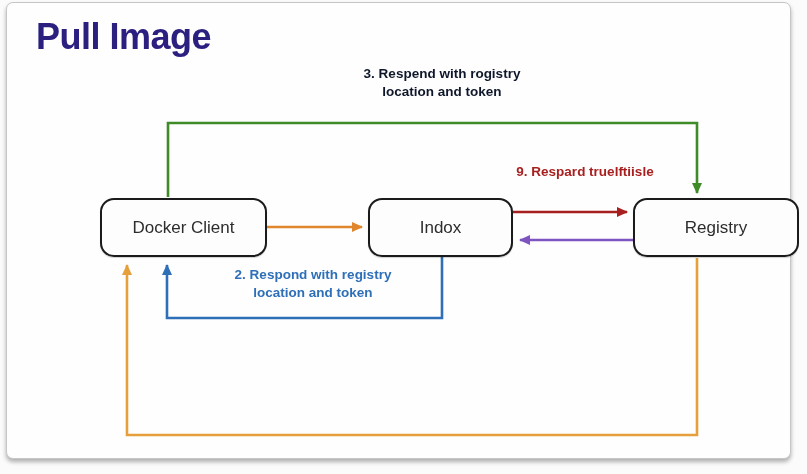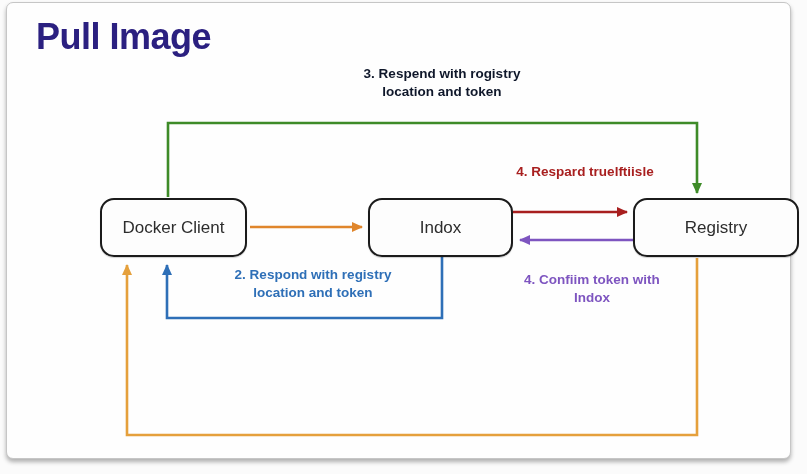--- a/index.html
+++ b/index.html
@@ -24,21 +24,21 @@
 
   .node {
     position: absolute; height: 59px;
     background: #fdfdfd;
     border: 2.5px solid #1b1b1b;
     border-radius: 14px;
     display: flex; align-items: center; justify-content: center;
     font-size: 17px; color: #2d2d2d;
     box-shadow: 0 1px 1px rgba(0,0,0,.18);
   }
-  .node-docker   { left: 100px; top: 198px; width: 147px; }
+  .node-docker   { left: 100px; top: 198px; width: 167px; }
   .node-index    { left: 368px; top: 198px; width: 145px; }
   .node-registry { left: 633px; top: 198px; width: 166px; }
 
   svg.wires { position: absolute; inset: 0; pointer-events: none; }
 
   .lbl {
     position: absolute;
     font-size: 13.5px; font-weight: 700; line-height: 1.35;
     text-align: center; white-space: pre-line;
   }
@@ -95,17 +95,15 @@
     <span>Indox</span>
   </div>
   <div class="node node-registry">
     <span>Registry</span>
   </div>
 
   <div class="lbl lbl-2">2. Respond with registry
 location and token</div>
   <div class="lbl lbl-3">3. Respend with rogistry
 location and token</div>
-  <div class="lbl lbl-4">4. Confiim token with
-Indox</div>
-  <div class="lbl lbl-5">4. Respard truelftiisle</div>
+  <div class="lbl lbl-5">9. Respard truelftiisle</div>
 
 </div>
 
 </body></html>

